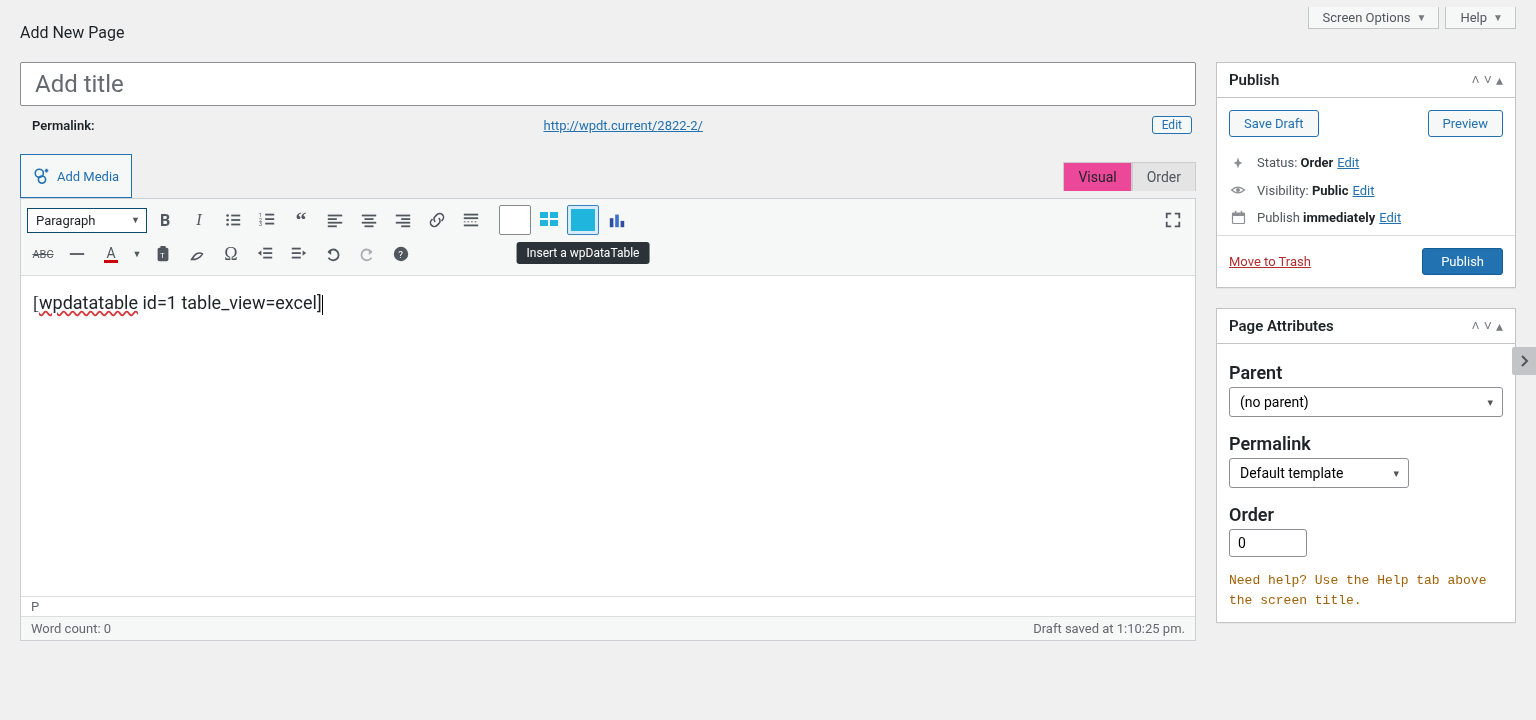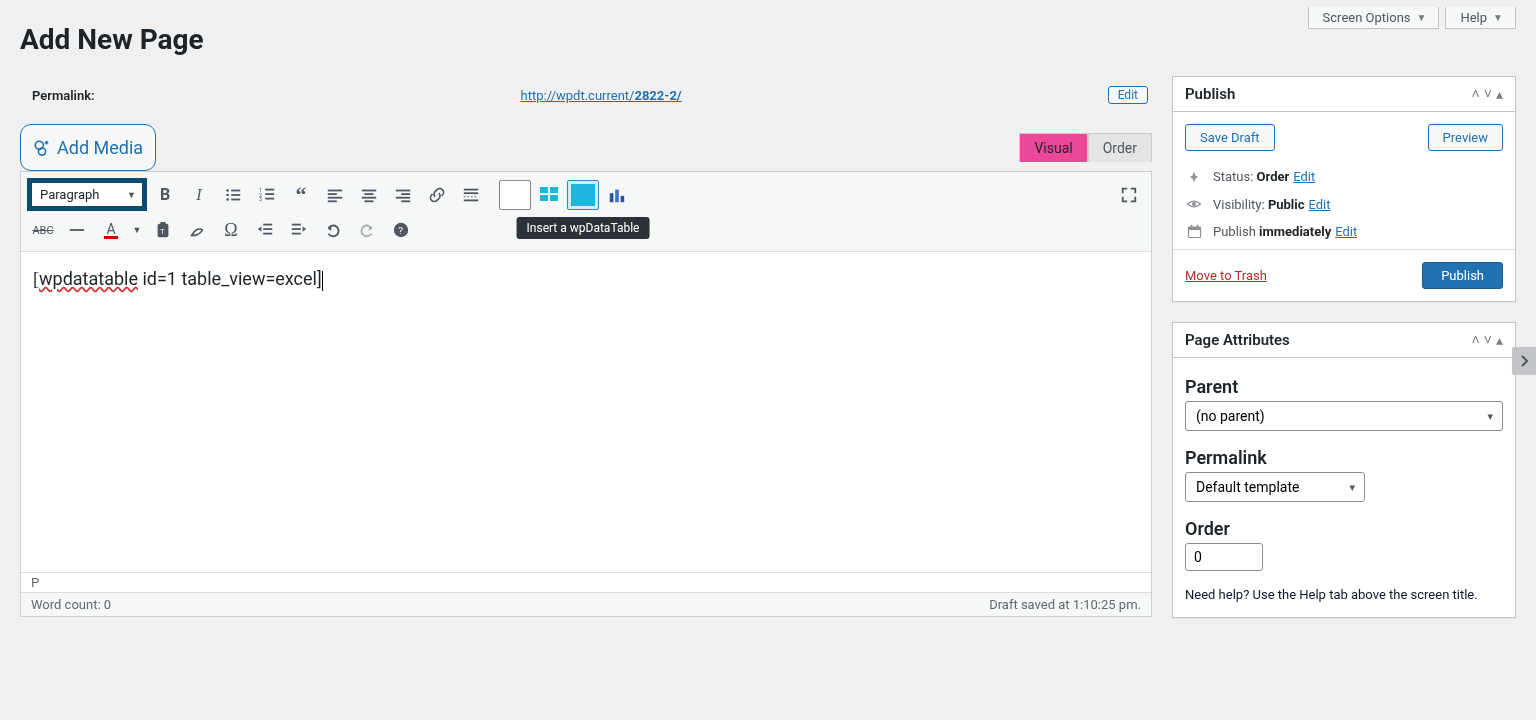--- a/index.html
+++ b/index.html
@@ -1,40 +1,40 @@
 <!DOCTYPE html>
 <html><head>
 <meta charset="utf-8">
 <style>
 * { margin:0; padding:0; box-sizing:border-box; font-family:-apple-system,BlinkMacSystemFont,"Segoe UI",Roboto,Oxygen-Sans,Ubuntu,Cantarell,"Helvetica Neue",sans-serif; }
 body { background:#f0f0f1; color:#1d2327; font-size:13px; overflow:hidden; }
 .wrap { padding:0 20px; position:relative;margin-top:11px; }
 .top-right { position:absolute; right:20px; top:-4px; display:flex; gap:6px;}
 .top-btn { background:#f6f7f7; border:1px solid #c3c4c7; padding:3px 12px 3px 14px; font-size:13px; color:#50575e; cursor:pointer; display:flex; align-items:center; gap:6px; border-top:none;}
 .top-btn .caret { font-size:10px; color:#787c82;}
-h1.page-title { font-size:28px; font-weight:700; padding:12px 0 4px; }
+h1.page-title { font-size:16px; font-weight:400; padding:12px 0 4px; }
 .layout { display:flex; gap:20px; margin-top:16px; }
 .main-col { flex:1; min-width:0; }
-.side-col { width:344px; }
+.side-col { width:300px; }
 .title-input { width:100%; padding:8px 14px; font-size:24px; line-height:1.1; border:1px solid #8c8f94; border-radius:2px; background:#fff; color:#50575e;}
 .title-input::placeholder { color:#646970; }
 .permalink-row { padding:10px 4px 6px 12px; font-size:13px; display:flex; align-items:center; gap:6px;justify-content:space-between;}
 .permalink-row b { font-weight:600;}
 .permalink-row a { color:#2271b1; text-decoration:underline;}
-.permalink-row a .slug { font-weight:700;}
+.permalink-row a .slug { font-weight:400;}
 .small-btn { border:1px solid #2271b1; color:#2271b1; background:#f6f7f7; border-radius:3px; padding:1px 9px; font-size:12px; cursor:pointer;}
 .media-row { display:flex; align-items:center; justify-content:space-between; margin-top:14px;}
-.add-media-btn { display:flex; align-items:center; gap:6px; border:1px solid #2271b1; color:#2271b1; background:#f6f7f7; border-radius:11px; padding:12px 12px; font-size:18px; cursor:pointer;}
+.add-media-btn { display:flex; align-items:center; gap:6px; border:1px solid #2271b1; color:#2271b1; background:#f6f7f7; border-radius:0; padding:12px 12px; font-size:13px; cursor:pointer;}
 .tabs { display:flex;}
 .tab { padding:6px 14px; border:1px solid #ccc; border-bottom:none; background:#e4e4e4; color:#50575e; font-size:14px; cursor:pointer;}
 .tab.active { background:#ec4899; border-color:#ccc; color:#1d2327;}
 .editor-box { border:1px solid #ccd0d4; background:#fff;}
 .toolbar { background:#f6f7f7; border-bottom:1px solid #ddd; padding:4px 6px;}
 .toolbar-row { display:flex; align-items:center; gap:2px; padding:2px 0;}
-.format-select { border:5px solid #0c4a6e; background:#fff; padding:4px 22px 4px 8px; font-size:13px; position:relative; display:inline-flex; align-items:center; cursor:pointer; min-width:120px;}
+.format-select { border:1px solid #0c4a6e; background:#fff; padding:4px 22px 4px 8px; font-size:13px; position:relative; display:inline-flex; align-items:center; cursor:pointer; min-width:120px;}
 .format-select .caret { position:absolute; right:6px; font-size:9px; color:#555;}
 .tbtn { width:32px; height:30px; display:flex; align-items:center; justify-content:center; cursor:pointer; border:1px solid transparent; border-radius:2px; color:#50575e; font-size:16px; position:relative;}
 .tbtn.colorbox { border:1px solid #888;}
 .tbtn.wpdt { color:#0aa6c9;}
 .tbtn.wpdt svg rect{fill:#20b5dd;}
 .tbtn.active { border:1px solid #3582c4; background:#d9eaf7;}
 .tbtn.chart svg {height:18px;width:18px;}
 .expand-btn{ margin-left:auto; }
 .tooltip { position:absolute; top:36px; left:50%; transform:translateX(-50%); background:#2c3338; color:#fff; font-size:12px; padding:4px 10px; white-space:nowrap; border-radius:3px; z-index:5;}
 .tooltip::before { content:""; position:absolute; top:-5px; left:50%; transform:translateX(-50%); border:5px solid transparent; border-bottom-color:#2c3338; }
@@ -55,21 +55,21 @@
 .meta-line .ic { width:18px; color:#8c8f94; display:flex; justify-content:center;}
 .meta-line a { color:#2271b1; text-decoration:underline; margin-left:4px;}
 .meta-line b { color:#1d2327;}
 .pub-actions { display:flex; justify-content:space-between; align-items:center; border-top:1px solid #dcdcde; padding:12px; }
 .trash-link { color:#b32d2e; text-decoration:underline; cursor:pointer;}
 .field-label { font-weight:600; font-size:18px; padding:6px 0 4px; display:block;}
 .select { width:100%; border:1px solid #8c8f94; border-radius:3px; padding:6px 28px 6px 10px; font-size:14px; background:#fff; appearance:none; position:relative;}
 .select-wrap { position:relative;}
 .select-wrap .caret { position:absolute; right:10px; top:50%; transform:translateY(-50%); pointer-events:none; color:#555; font-size:11px;}
 .order-input { width:78px; border:1px solid #8c8f94; border-radius:3px; padding:5px 8px; font-size:14px;}
-.help-txt { color:#0f172a; padding-top:14px; line-height:1.5;}
+.help-txt { color:#a16207; padding-top:14px; line-height:1.5;font-family:Liberation Mono, monospace;}
 .collapse-handle { position:absolute; right:0px; top:336px; width:24px; height:28px; background:#C3C4C7; color:#50575e; display:flex; align-items:center; justify-content:center; border-radius:2px 0 0 2px; cursor:pointer;}
 svg { display:block; }
 </style>
 </head>
 <body>
 
 <div class="wrap">
 
   <div class="top-right">
     <button class="top-btn">
@@ -80,20 +80,21 @@
         <span>Help</span>
         <span class="caret">▼</span>
       </button>
   </div>
 
   <h1 class="page-title">Add New Page</h1>
 
   <div class="layout">
 
     <div class="main-col">
+      <input class="title-input" type="text" placeholder="Add title" style="">
       <div class="permalink-row">
         <b>Permalink:</b>
         <a href="#"><span>http://wpdt.current/</span><span class="slug">2822-2/</span></a>
         <button class="small-btn">Edit</button>
       </div>
 
       <div class="media-row">
         <button class="add-media-btn">
           <svg width="18" height="18" viewBox="0 0 20 20">
               <circle cx="7" cy="7" r="4.5" fill="none" stroke="#2271b1" stroke-width="1.8"></circle>

